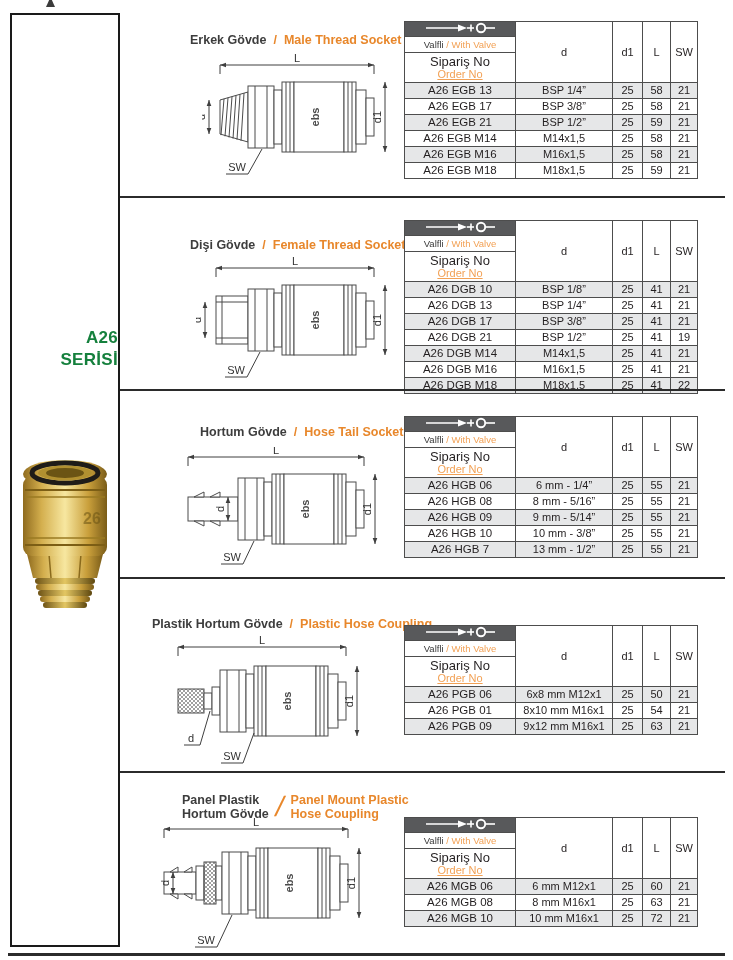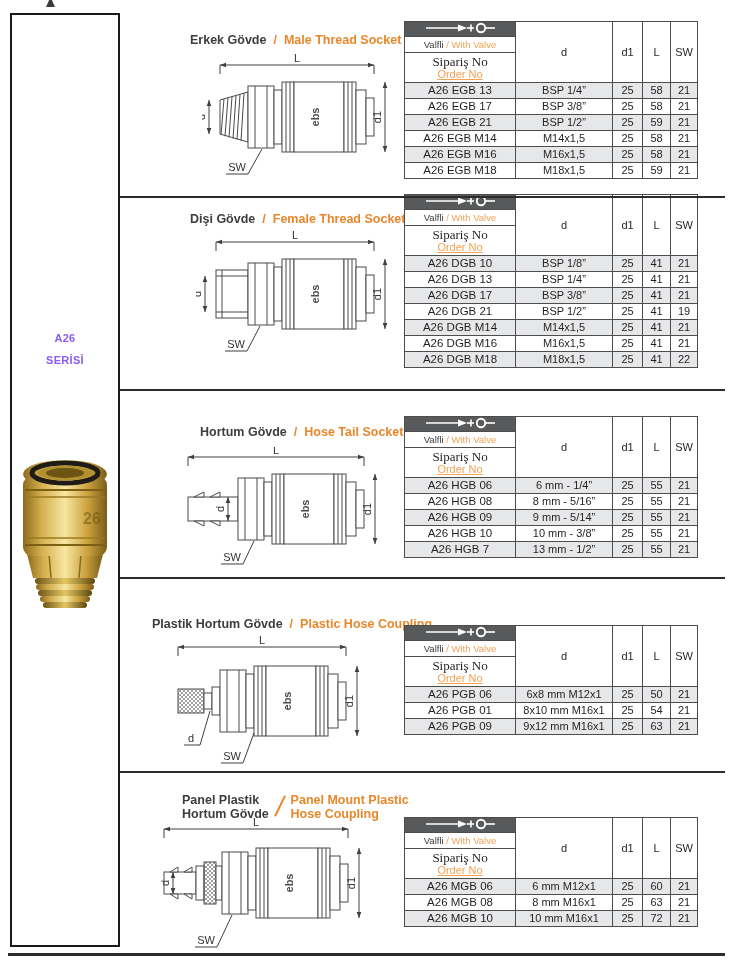--- a/index.html
+++ b/index.html
@@ -2,22 +2,22 @@
 <html><head>
 <meta charset="utf-8">
 <style>
   html,body{margin:0;padding:0;background:#fff;}
   .page{position:relative;width:733px;height:960px;background:#fff;overflow:hidden;
         font-family:"Liberation Sans",sans-serif;color:#231F20;}
   .top-mark{position:absolute;left:46px;top:0;width:9px;height:7px;background:#3b3b3b;
             clip-path:polygon(35% 0,65% 0,100% 100%,0 100%);}
   
   .sidebar{position:absolute;left:10px;top:13px;width:106px;height:930px;border:2px solid #1a1a1a;background:#fff;}
-  .series-title{position:absolute;top:312px;left:0;right:0;text-align:center;font-weight:bold;
-                font-size:11px;line-height:22px;color:#8b5cf6;letter-spacing:.3px;white-space:pre-line;}
+  .series-title{position:absolute;top:312px;left:0;right:0;text-align:right;font-weight:bold;
+                font-size:17px;line-height:22px;color:#15803d;letter-spacing:.3px;white-space:pre-line;}
   .photo-wrap{position:absolute;top:435px;left:7px;width:92px;height:160px;}
   
   .divider{position:absolute;left:120px;width:605px;height:2px;background:#2b2b2b;}
   .divider.bottom{left:8px;width:717px;height:3px;}
   
   .section{position:absolute;left:120px;width:613px;}
   .sec-title{position:absolute;display:flex;gap:7px;align-items:center;font-size:12.5px;font-weight:bold;color:#3d3d3d;}
   .sec-title .tlines{display:flex;flex-direction:column;line-height:14px;}
   .sec-title .en-lines{color:#E8872B;}
   .sec-title .slash{color:#E8872B;}
@@ -28,21 +28,21 @@
   
   .spec{position:absolute;border-collapse:collapse;table-layout:fixed;width:293px;background:#fff;}
   .spec td{border:1px solid #4d4d4d;text-align:center;vertical-align:middle;padding:0;background:#fff;
            font-size:11px;color:#231F20;}
   .spec tr.shade td{background:#E6E7E8;}
   .spec td.valvebar{background:#58595B;height:14px;}
   .spec tr.h2 td{height:15px;font-size:9.5px;}
   .spec tr.h2 .vtr{color:#3a3a3a;font-weight:normal;}
   .spec tr.h2 .vsep,.spec tr.h2 .ven{color:#F2A155;}
   .spec tr.h3 td{height:29px;}
-  .siparis{font-size:13px;line-height:14px;color:#231F20;font-family:Liberation Serif, serif;}
+  .siparis{font-size:13px;line-height:14px;color:#231F20;}
   .orderen{font-size:11px;line-height:11px;color:#F2A155;text-decoration:underline;}
   .colhead{font-size:13px;}
   .spec tr.dr td{height:15px;line-height:15px;}
   .spec td.oc{font-size:11.5px;}
   
   .s0 .sec-title{left:70px;top:20px}   .s0 .drawing{left:82px;top:40px}  .s0 .spec{left:284px;top:8px}
   .s1 .sec-title{left:70px;top:30px}   .s1 .drawing{left:76px;top:48px}  .s1 .spec{left:284px;top:12px}
   .s2 .sec-title{left:80px;top:34px}   .s2 .drawing{left:60px;top:56px}  .s2 .spec{left:284px;top:25px}
   .s3 .sec-title{left:32px;top:38px}   .s3 .drawing{left:50px;top:54px}  .s3 .spec{left:284px;top:46px}
   .s4 .sec-title{left:62px;top:18px}   .s4 .drawing{left:40px;top:44px}  .s4 .spec{left:284px;top:44px}
@@ -222,21 +222,21 @@
             <tr class="dr ">
     <td class="oc">A26 EGB M18</td>
     <td>M18x1,5</td>
     <td>25</td>
     <td>59</td>
     <td>21</td>
             </tr>
           </tbody>
         </table>
       </div>
-      <div class="section s1" style="top: 182px; height: 223px;">
+      <div class="section s1" style="top: 208px; height: 223px;">
         <div class="sec-title">
     <div class="tlines tr-lines">
             <span>Dişi Gövde</span>
           </div>
     <span class="slash">/</span>
     <div class="tlines en-lines">
             <span>Female Thread Socket</span>
           </div>
         </div>
         <div class="drawing"><svg width="200" height="130" viewBox="0 0 200 130">

